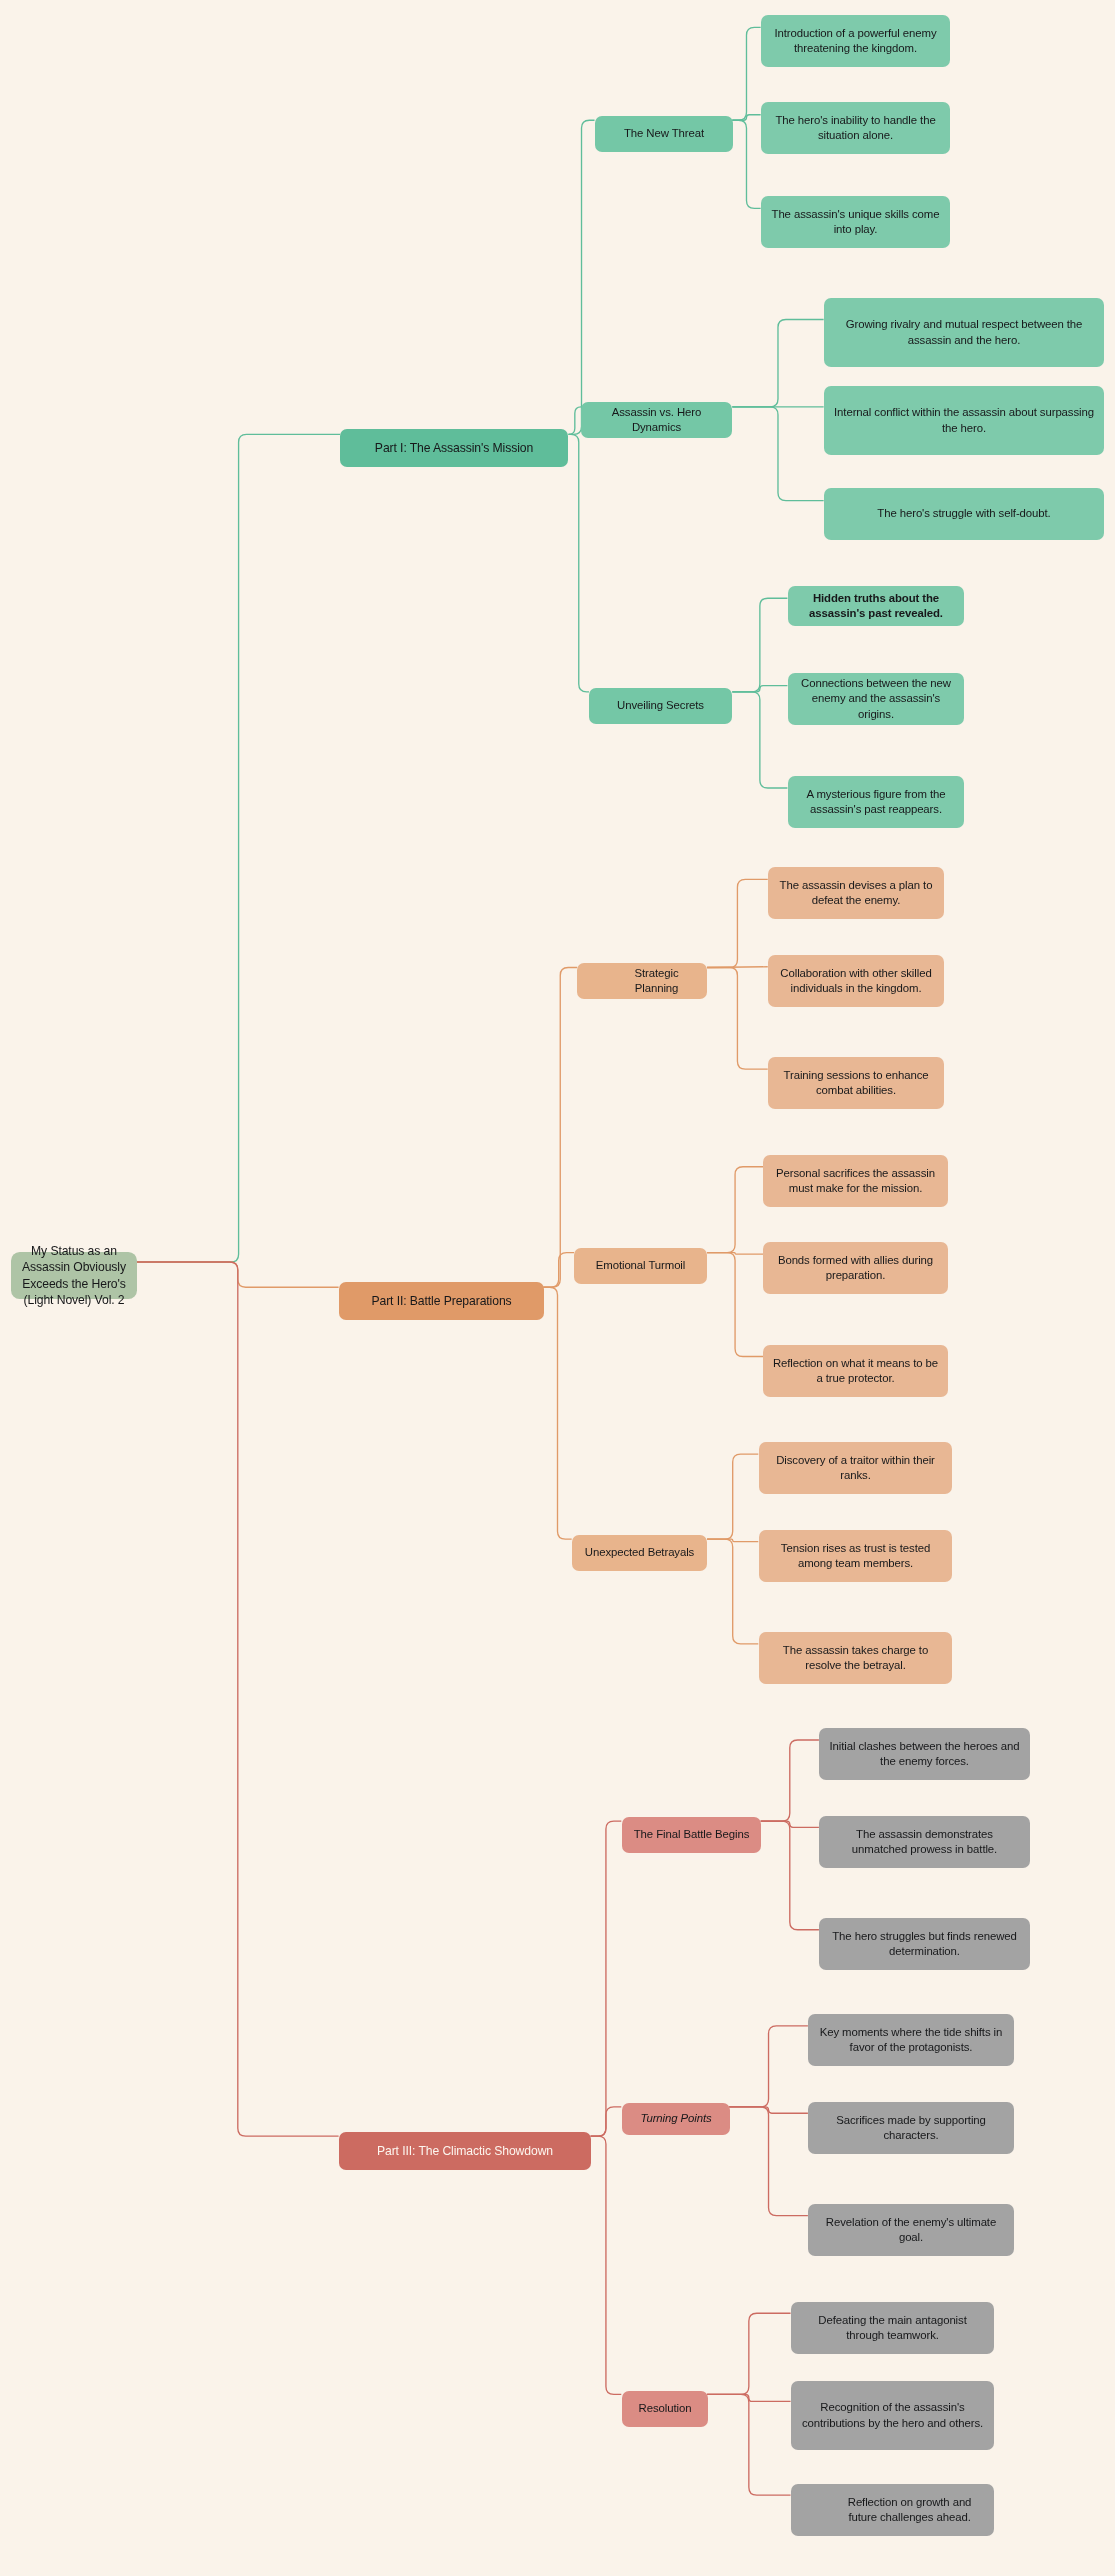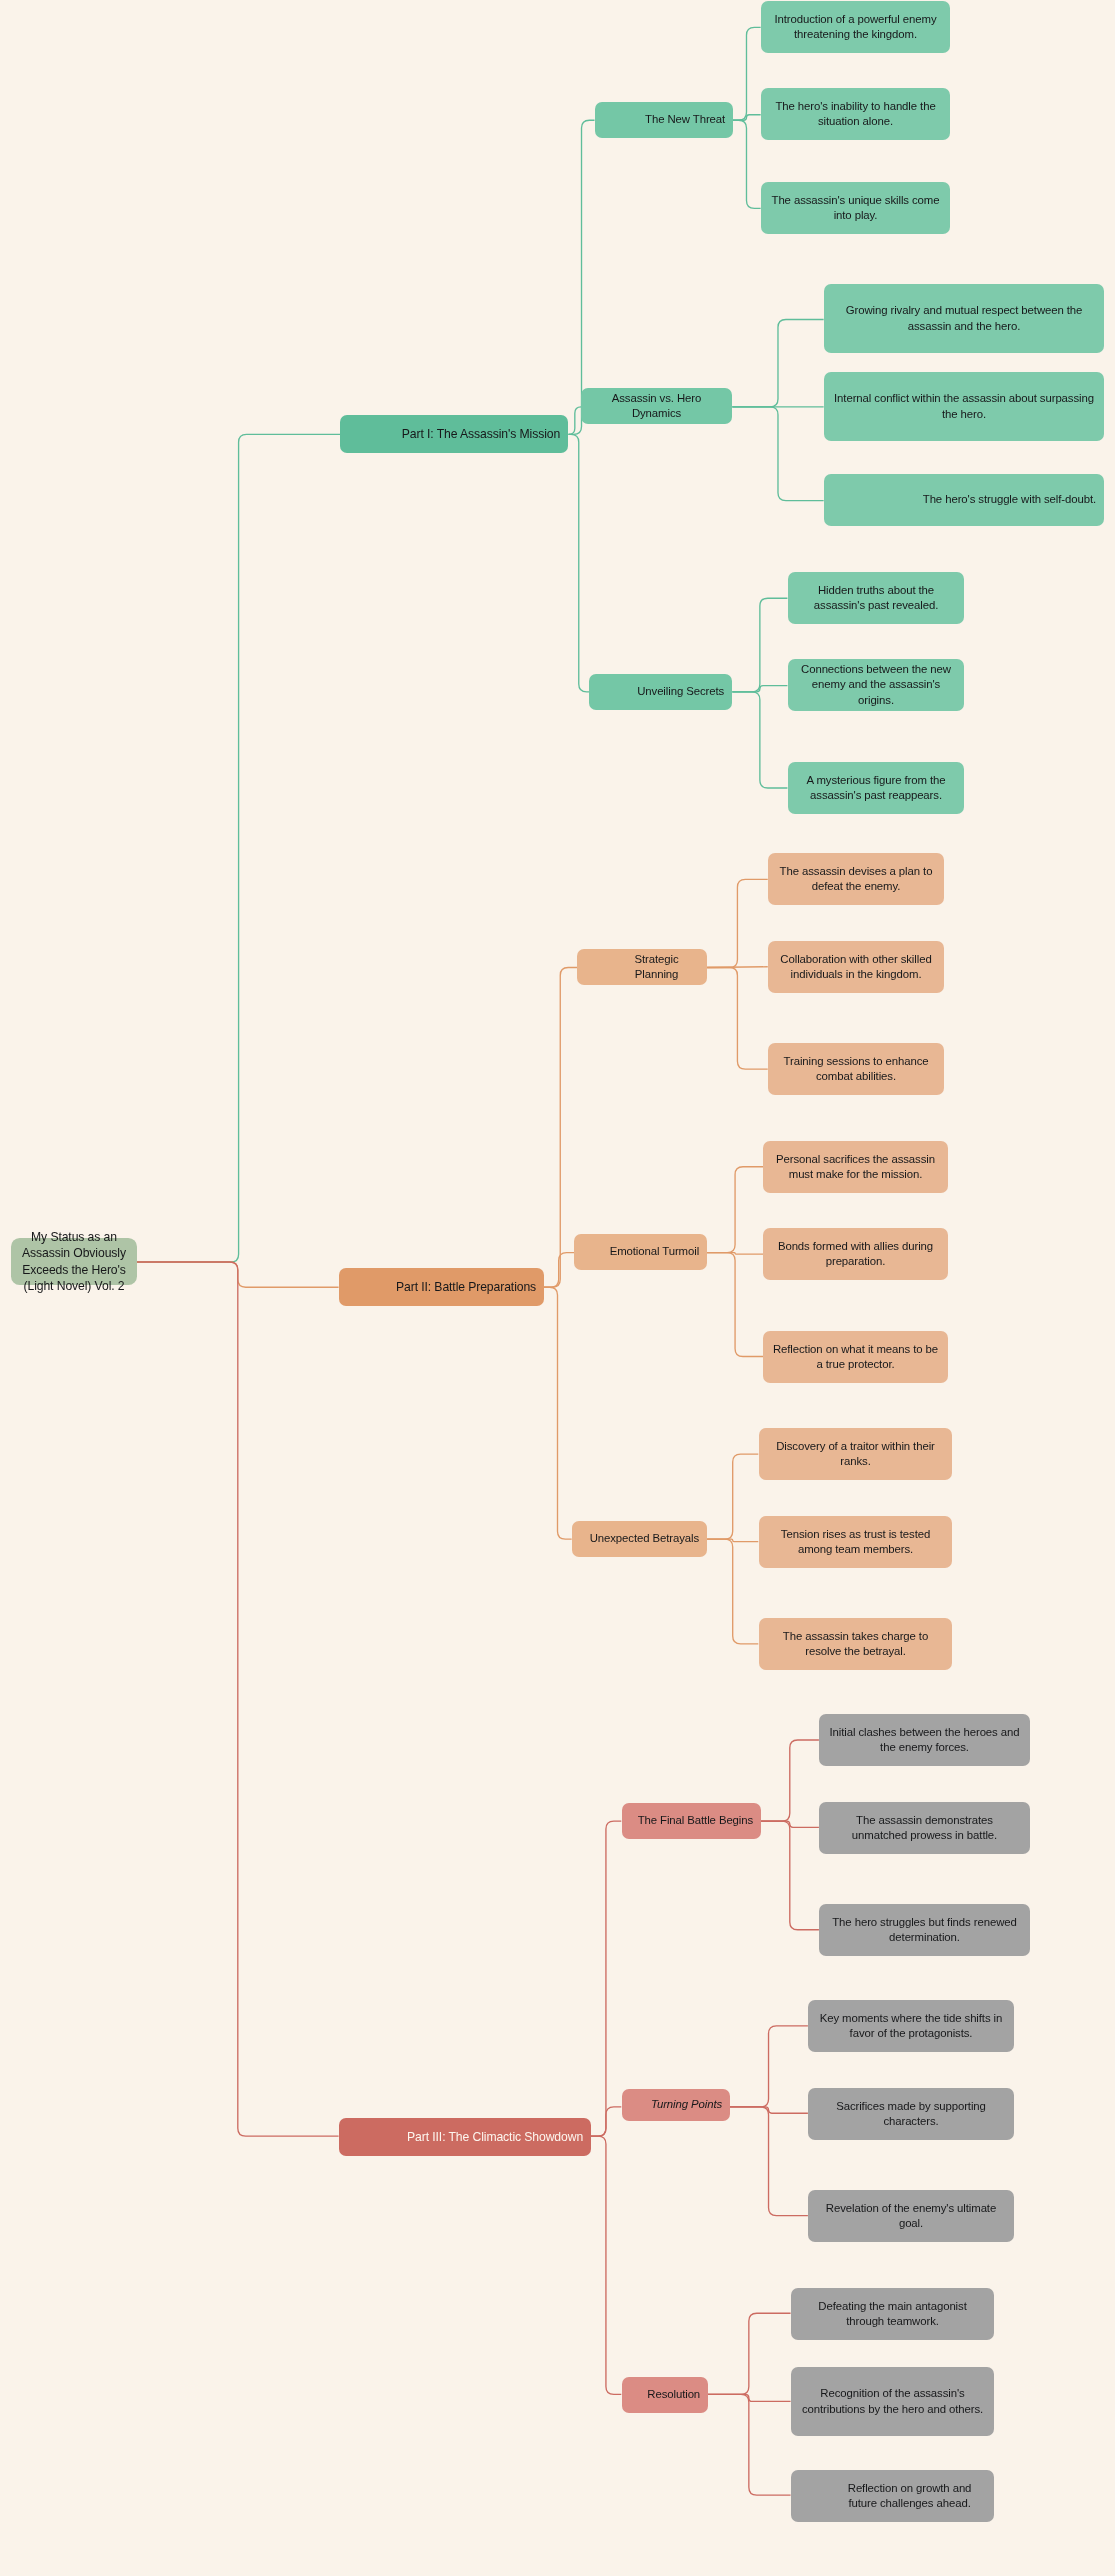--- a/index.html
+++ b/index.html
@@ -10,27 +10,28 @@
     font-family:"Liberation Sans","DejaVu Sans",sans-serif;
     overflow:hidden;
   }
   #canvas{position:relative;width:1115px;height:2576px;}
   #links{position:absolute;left:0;top:0;width:1115px;height:2576px;pointer-events:none;}
   .node{
     position:absolute;
     box-sizing:border-box;
     display:flex;
     align-items:center;
-    justify-content:flex-end;
+    justify-content:center;
     text-align:center;
     border-radius:7px;
     padding:4.7px 7.9px;
     line-height:1.32;
     color:#17181a;
     letter-spacing:-0.1px;
+    margin-top:14px;
   }
   .root{
     background:#aec4a6;
     border-radius:8.7px;
     font-size:12.2px;
   }
   .lvl1{font-size:12.2px;border-radius:7px;}
   .lvl1.green{background:#5fbd9a;}
   .lvl1.orange{background:#e09a68;}
   .lvl1.red{background:#cc6b61;color:#fdf6ef;}
@@ -120,21 +121,21 @@
   <div class="node lvl3 green" style="left:824px;top:372px;width:280px;height:69px;">
     <span>Internal conflict within the assassin about surpassing the hero.</span>
   </div>
   <div class="node lvl3 green" style="left:824px;top:474px;width:280px;height:52px;">
     <span>The hero's struggle with self-doubt.</span>
   </div>
 
   <div class="node lvl2 green" style="left:589px;top:674px;width:143px;height:36px;">
     <span>Unveiling Secrets</span>
   </div>
-  <div class="node lvl3 green" style="left:788px;top:572px;width:176px;height:52px;">
+  <div class="node lvl3 green" style="left:788px;top:572px;width:176px;height:40px;font-weight:bold;">
     <span>Hidden truths about the assassin's past revealed.</span>
   </div>
   <div class="node lvl3 green" style="left:788px;top:659px;width:176px;height:52px;">
     <span>Connections between the new enemy and the assassin's origins.</span>
   </div>
   <div class="node lvl3 green" style="left:788px;top:762px;width:176px;height:52px;">
     <span>A mysterious figure from the assassin's past reappears.</span>
   </div>
 
   <div class="node lvl1 orange" style="left:339px;top:1268px;width:205px;height:38px;">

